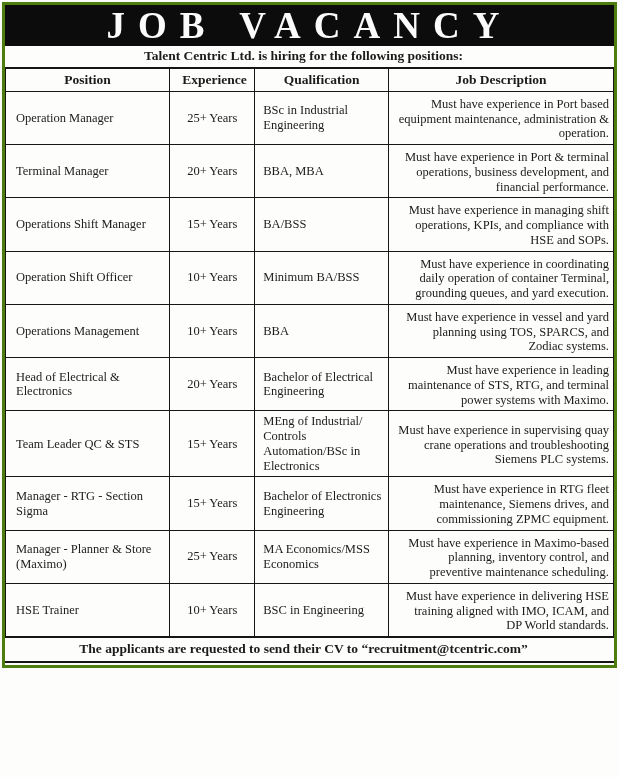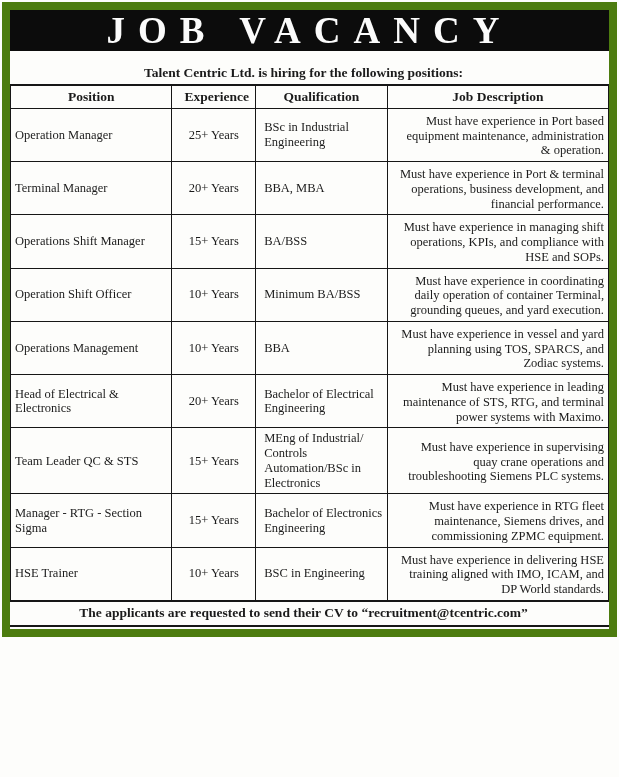--- a/index.html
+++ b/index.html
@@ -10,21 +10,21 @@
     font-family: "Liberation Serif", "DejaVu Serif", serif;
     color: #1b1b1b;
   }
   .page {
     width: 619px;
     min-height: 777px;
     padding: 2px;
     background: #fdfdfb;
   }
   .ad {
-    border: 8px solid #4d7c0f;
+    border: 3px solid #4d7c0f;
     background: #fdfdfb;
   }
   .title-banner {
     background: #0c0c0c;
     color: #fbfbfb;
     text-align: center;
     font-weight: bold;
     font-size: 37px;
     line-height: 41px;
     height: 41px;
@@ -32,40 +32,39 @@
     white-space: nowrap;
     overflow: hidden;
     font-family: "Liberation Serif", "DejaVu Serif", serif;
   }
   .subtitle {
     text-align: center;
     font-weight: bold;
     font-size: 13.5px;
     padding: 2px 16px 3px 4px;
     border-bottom: 1px solid #161616;
-    margin-top: 12px;
   }
   table.vacancy {
     width: 100%;
     border-collapse: collapse;
     table-layout: fixed;
   }
   table.vacancy th, table.vacancy td {
     border: 1px solid #161616;
     font-size: 12.5px;
     line-height: 1.18;
     vertical-align: middle;
   }
   table.vacancy th {
     font-size: 13.5px;
     font-weight: bold;
     text-align: center;
     padding: 3px 12px;
   }
-  td.cell-pos  { padding: 3px 4px 3px 4px; text-align: left; }
+  td.cell-pos  { padding: 3px 4px 3px 10px; text-align: left; }
   td.cell-exp  { padding: 18px 2px; text-align: center; }
   td.cell-qual { padding: 3px 4px 3px 8px; text-align: left; }
   td.cell-desc { padding: 5px 4px 3px 7px; text-align: right; margin-left: 32px; }
   .footer-note {
     text-align: center;
     font-weight: bold;
     font-size: 13.5px;
     padding: 3px 16px 4px 4px;
     border-top: 1px solid #161616;
     border-bottom: 2px solid #161616;
@@ -150,20 +149,26 @@
     <td class="cell-desc">Must have experience in supervising quay crane operations and troubleshooting Siemens PLC systems.</td>
   </tr>
 
   <tr>
     <td class="cell-pos">Manager - RTG - Section Sigma</td>
     <td class="cell-exp">15+ Years</td>
     <td class="cell-qual">Bachelor of Electronics Engineering</td>
     <td class="cell-desc">Must have experience in RTG fleet maintenance, Siemens drives, and commissioning ZPMC equipment.</td>
   </tr>
 
+  <tr>
+    <td class="cell-pos">Manager - Planner &amp; Store (Maximo)</td>
+    <td class="cell-exp">25+ Years</td>
+    <td class="cell-qual">MA Economics/MSS Economics</td>
+    <td class="cell-desc">Must have experience in Maximo-based planning, inventory control, and preventive maintenance scheduling.</td>
+  </tr>
 
   <tr>
     <td class="cell-pos">HSE Trainer</td>
     <td class="cell-exp">10+ Years</td>
     <td class="cell-qual">BSC in Engineering</td>
     <td class="cell-desc">Must have experience in delivering HSE training aligned with IMO, ICAM, and DP World standards.</td>
   </tr>
 </tbody>
     </table>
 

